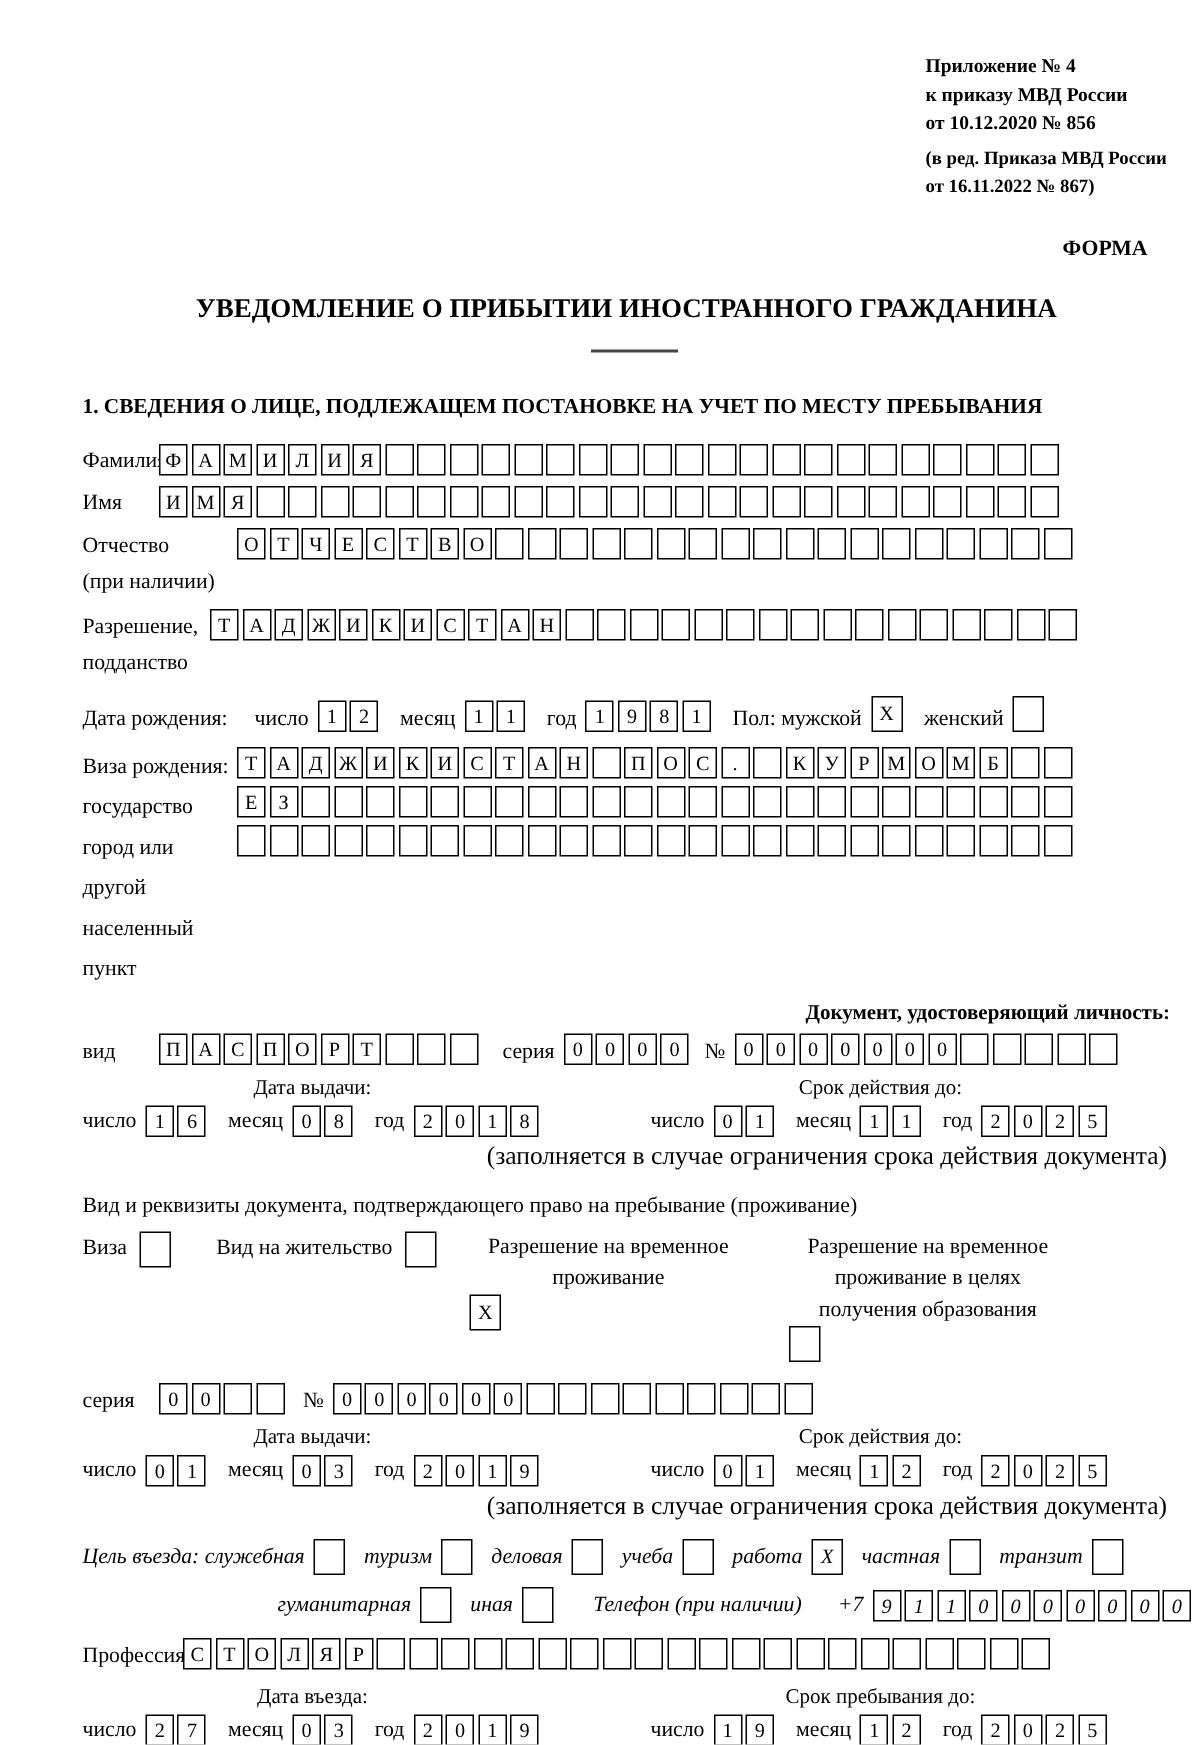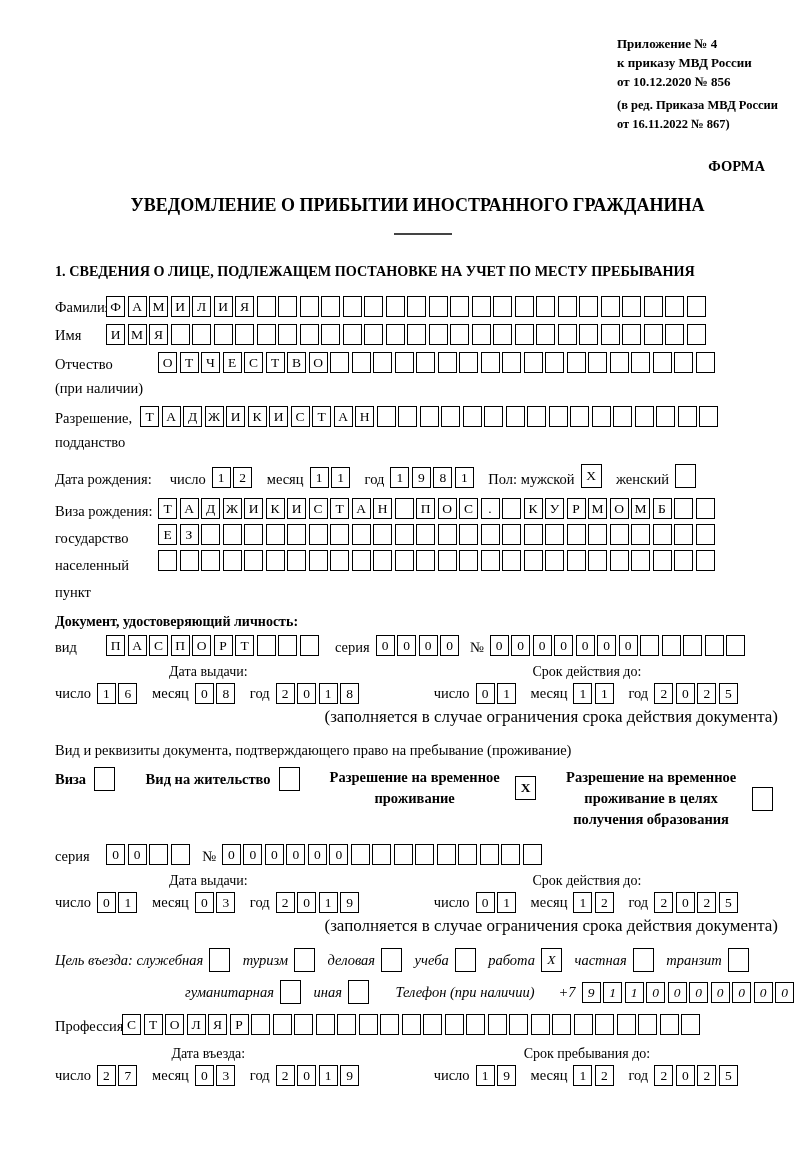--- a/index.html
+++ b/index.html
@@ -30,38 +30,38 @@
           margin-right:2.5px; font-size:13.5px; line-height:19px; text-align:center;
           display:inline-block; flex:none; background:#fff; }
   .cb { width:19px; height:22px; line-height:22px; flex:none; }
 
   
   .inrow { display:flex; align-items:flex-end; }
   .dlabel { font-size:14.5px; margin-right:6px; flex:none; }
   .gap { margin-left:12px; }
 
   
-  .doc-head { text-align:left; font-weight:bold; font-size:14px; margin-top:8px; }
+  .doc-head { text-align:right; font-weight:bold; font-size:14px; margin-top:8px; }
 
   
   .daterow { display:flex; margin-top:8px; }
   .dgroup { }
   .dgroup.right { margin-left:72px; }
   .dg-title { font-size:14px; text-align:center; margin-bottom:3px; }
   .dg-cells { display:flex; align-items:center; }
   .valid-note { text-align:right; font-size:17px; margin-top:3px; padding-right:2px; }
 
   
   .res-line { font-size:14.5px; margin-top:12px; line-height:22px; }
   .opt-row { display:flex; align-items:flex-start; margin-top:6px; }
-  .opt { display:flex; align-items:center;font-weight:bold; }
+  .opt { display:flex; align-items:flex-start; }
   .opt-label { font-size:14.5px; line-height:22px; margin-right:8px; }
   .opt-label.center { text-align:center; line-height:21px; }
   .wrap175 { width:185px; }
-  .ml20 { margin-left:20px; } .ml28 { margin-left:28px; }
+  .ml20 { margin-left:20px;flex-direction:column; } .ml28 { margin-left:28px; }
 
   
   .purp { display:flex; align-items:center; margin-top:12px;font-style:italic; }
   .p-gap { margin-left:10px; margin-right:6px; font-size:14.5px; flex:none; }
   .indent130 { margin-left:130px; }
 </style>
 </head>
 <body>
 
 <div class="page">
@@ -248,20 +248,21 @@
     <span class="dlabel gap">Пол: мужской</span>
     <span class="cell cb">X</span>
     <span class="dlabel gap">женский</span>
     <span class="cell cb"></span>
   </div>
 
   <div class="frow mt10">
     <div class="flabel lw103" style="line-height:27px;">
       <div>Виза рождения:</div>
       <div>государство</div>
+      <div>город или другой</div>
       <div>населенный пункт</div>
     </div>
     <div>
       <div class="cells" style="margin-bottom:5px;">
           <span class="cell">Т</span>
           <span class="cell">А</span>
           <span class="cell">Д</span>
           <span class="cell">Ж</span>
           <span class="cell">И</span>
           <span class="cell">К</span>

